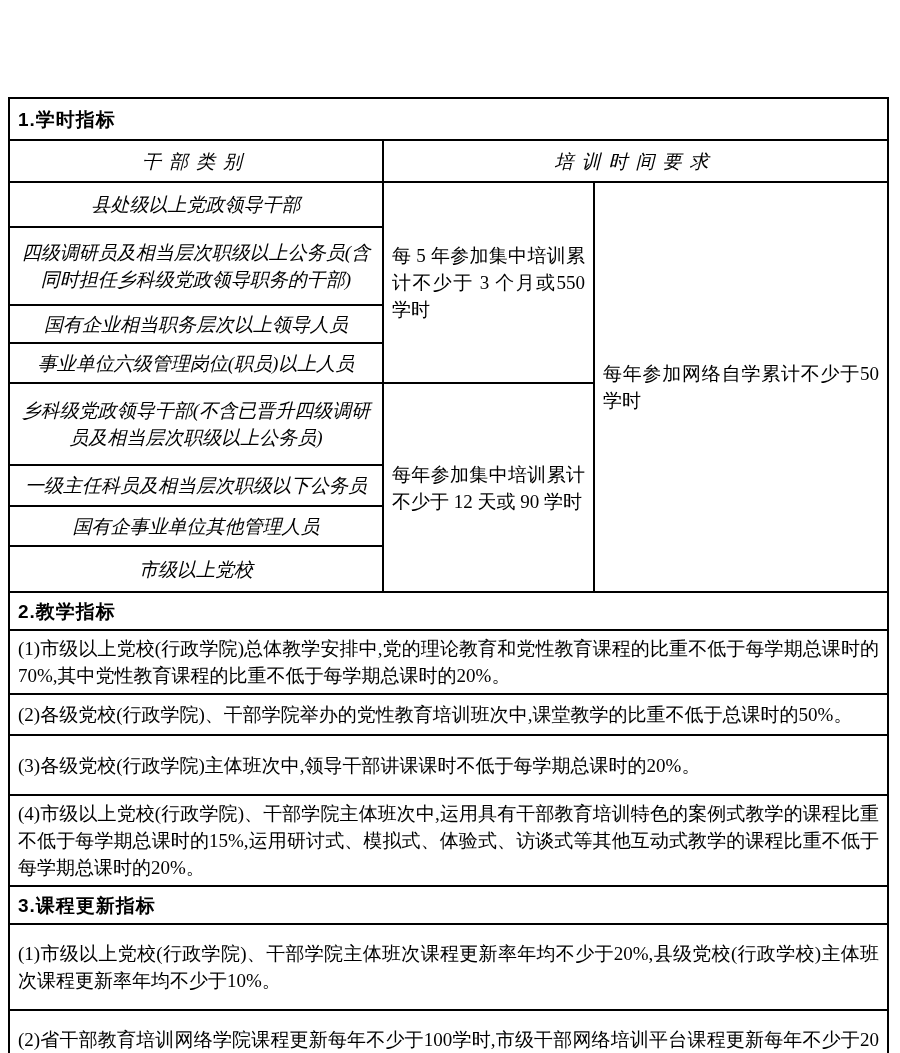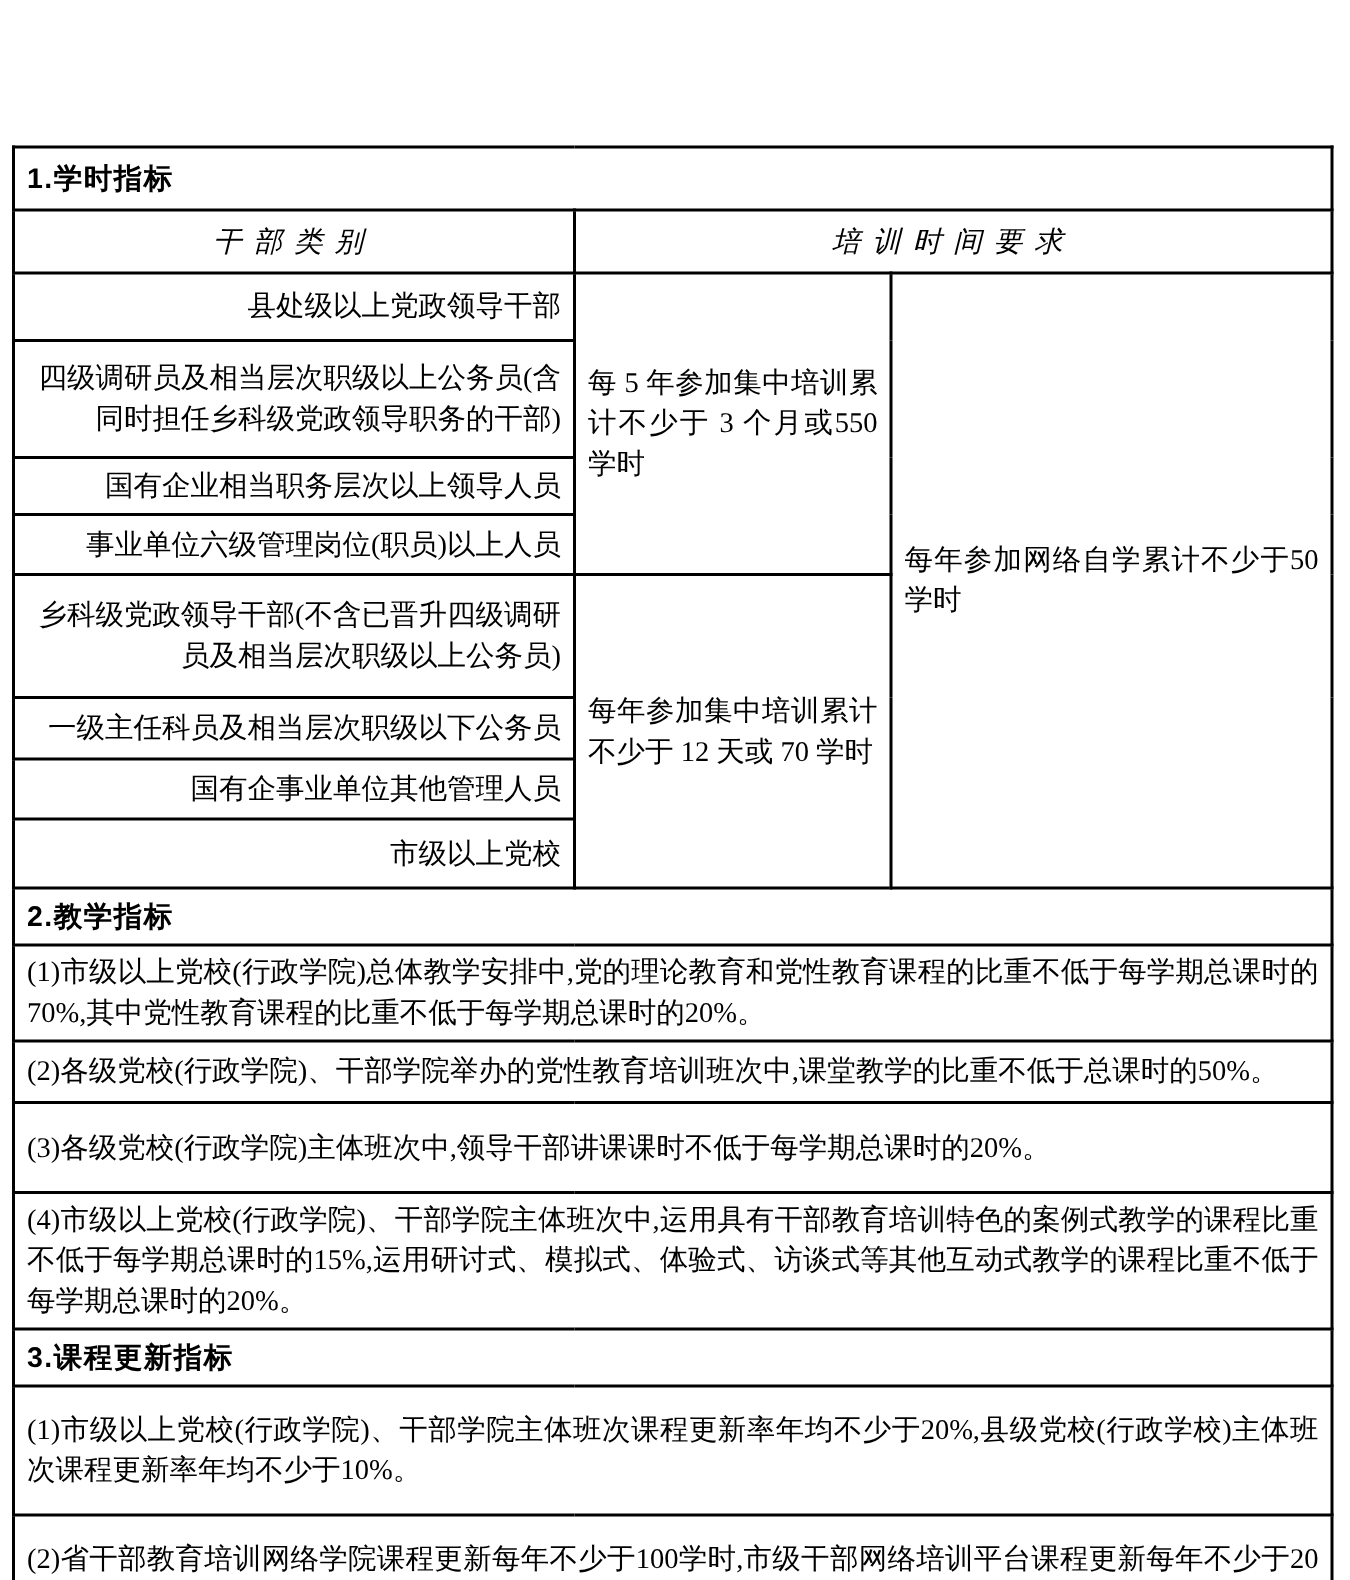--- a/index.html
+++ b/index.html
@@ -42,23 +42,24 @@
   }
   
   tr.hdr td {
     text-align: center;
     font-style: italic;
     font-size: 19px;
     letter-spacing: 8px;
     padding: 4px 16px;
   }
   td.cadre {
-    text-align: right;
+    text-align: center;
     padding: 4px 6px 4px 10px;
     line-height: 27px;
+    font-style: italic;
   }
   td.req {
     font-size: 20px;
     line-height: 31px;
     text-align: justify;
     text-justify: inter-ideograph;
     padding: 6px 10px 6px 8px;
     border-radius: 32px;
   }
   td.para {
@@ -113,21 +114,21 @@
       </tr>
       <tr class="h38">
         <td class="cadre">国有企业相当职务层次以上领导人员</td>
       </tr>
       <tr class="h40">
         <td class="cadre">事业单位六级管理岗位(职员)以上人员</td>
       </tr>
 
       <tr class="h82">
         <td class="cadre">乡科级党政领导干部(不含已晋升四级调研员及相当层次职级以上公务员)</td>
-        <td class="req" rowspan="4">每年参加集中培训累计不少于 12 天或 70 学时</td>
+        <td class="req" rowspan="4">每年参加集中培训累计不少于 12 天或 90 学时</td>
       </tr>
       <tr class="h41">
         <td class="cadre">一级主任科员及相当层次职级以下公务员</td>
       </tr>
       <tr class="h40">
         <td class="cadre">国有企事业单位其他管理人员</td>
       </tr>
       <tr class="h46">
         <td class="cadre">市级以上党校</td>
       </tr>

